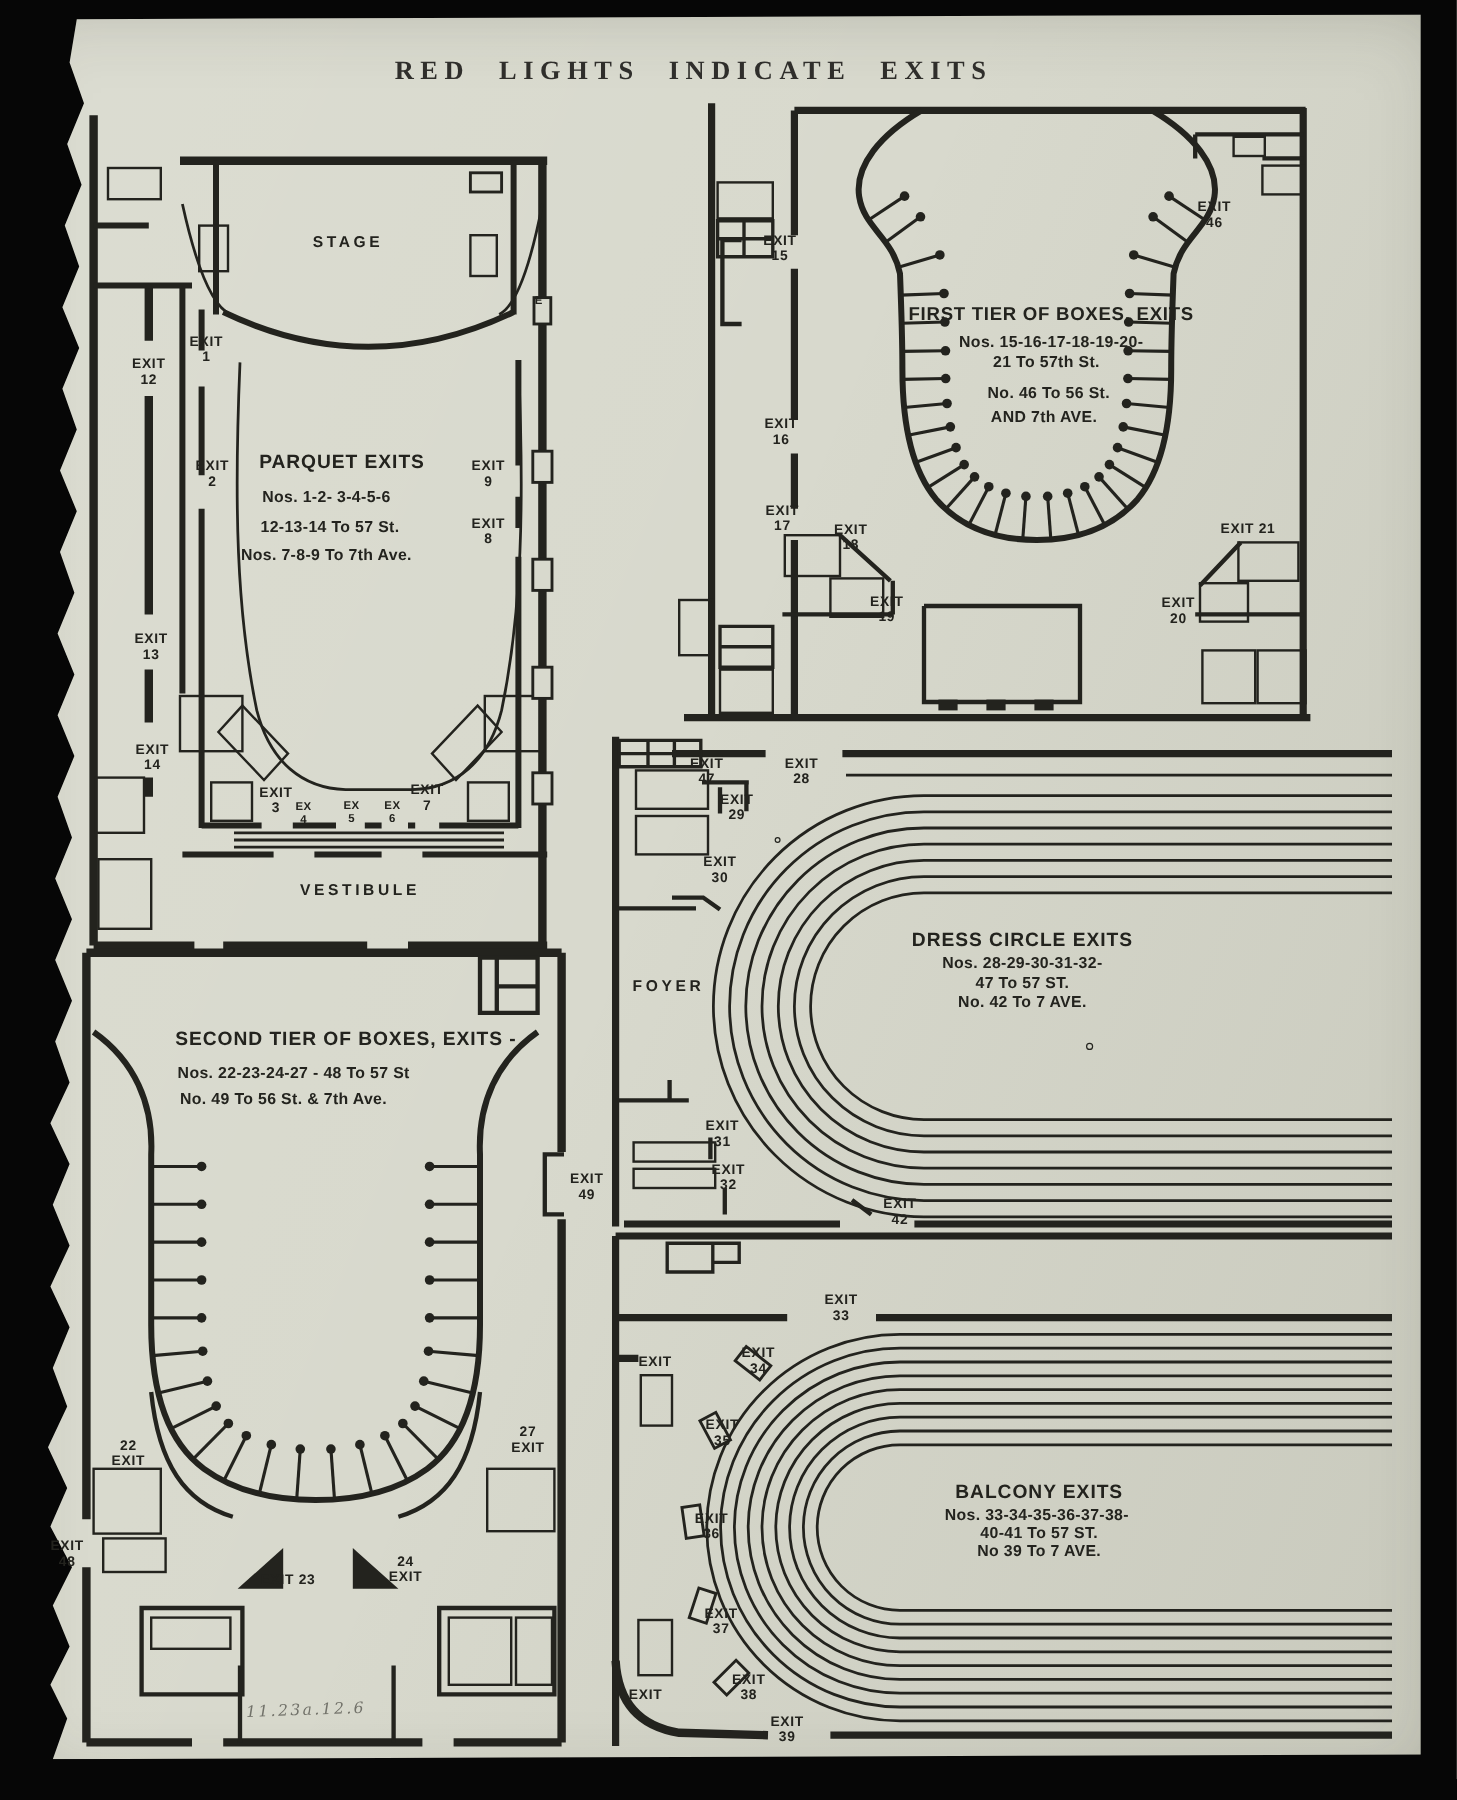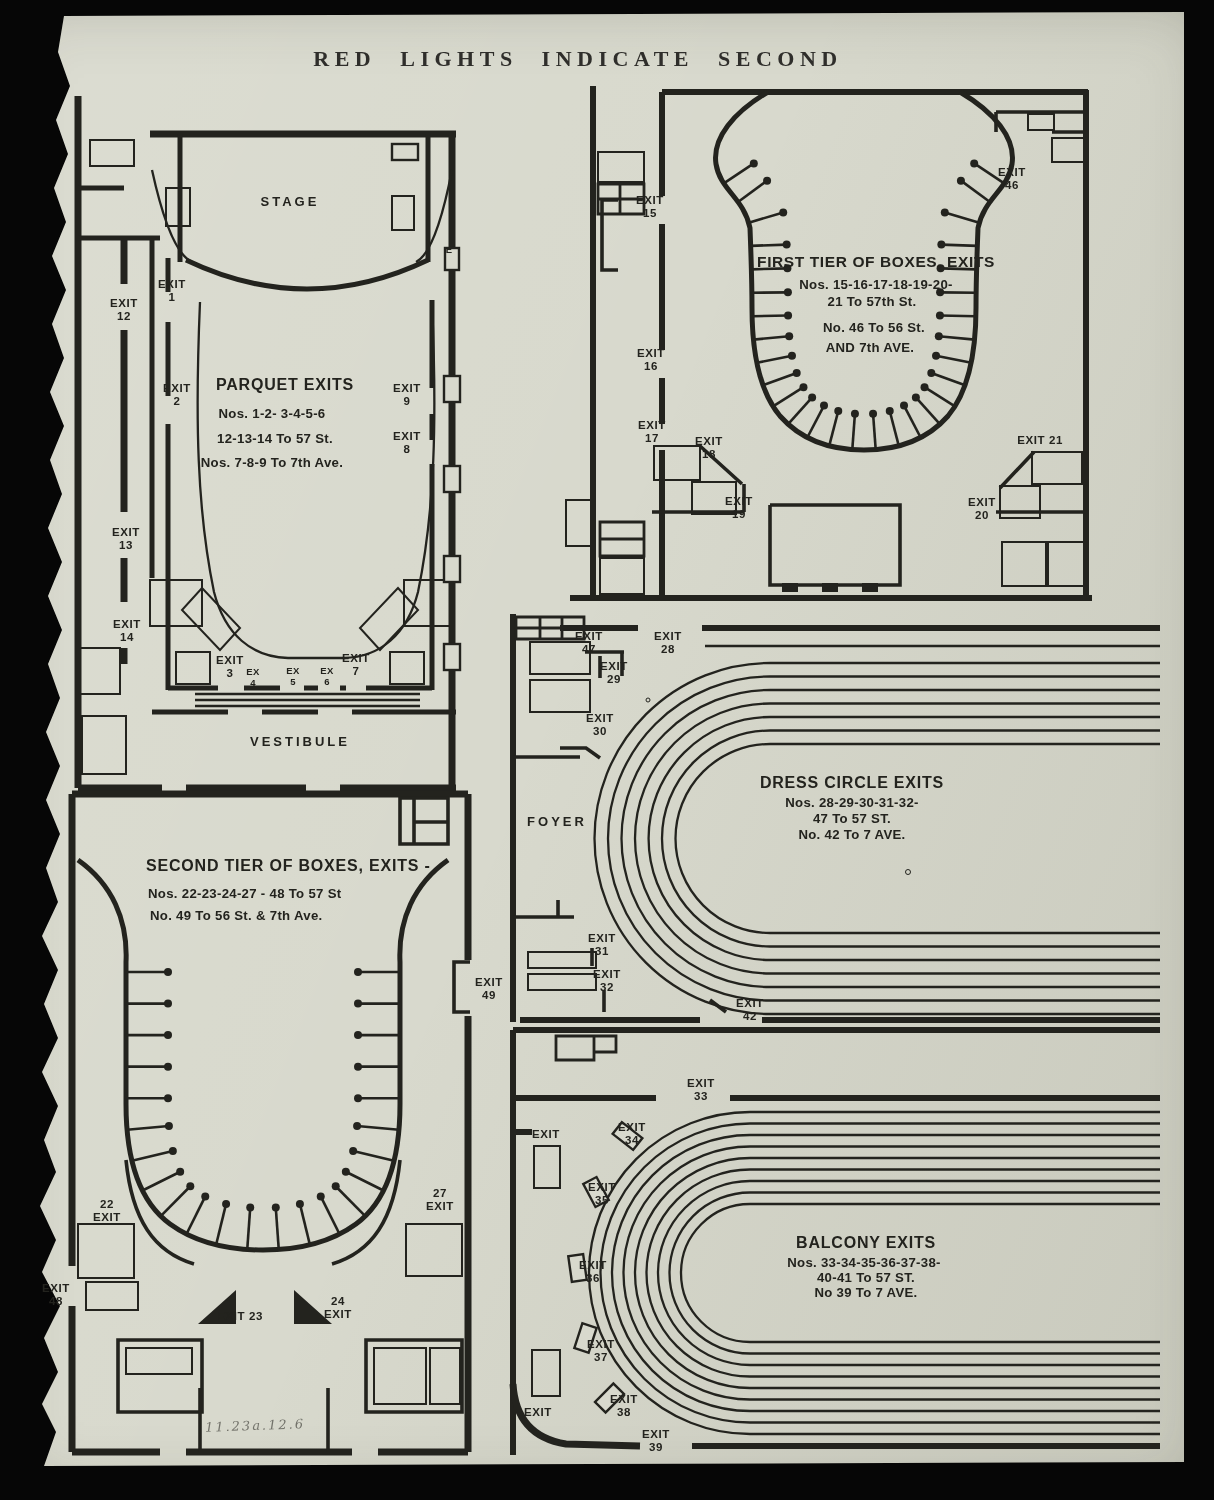--- a/index.html
+++ b/index.html
@@ -38,21 +38,21 @@
   .leg-t{font-size:16px;letter-spacing:.8px;text-anchor:middle;}
   .leg-l{font-size:13.2px;letter-spacing:.3px;text-anchor:middle;}
   .leg-ts{font-size:15.5px;letter-spacing:.6px;text-anchor:middle;}
   .anchor-s{text-anchor:start;}
 </style>
 </head>
 <body>
 
 <div class="paper"></div>
 
-<div class="title">RED LIGHTS INDICATE SECOND</div>
+<div class="title">RED LIGHTS INDICATE EXITS</div>
 
 <svg id="plan-svg" width="1214" height="1500" viewBox="0 0 1214 1500">
   <defs>
     <pattern id="hH" width="6" height="6" patternUnits="userSpaceOnUse" class="hs">
         <path d="M0,3 H6" stroke-width="2"></path>
       </pattern>
     <pattern id="hV" width="6" height="6" patternUnits="userSpaceOnUse" class="hs">
         <path d="M3,0 V6" stroke-width="2"></path>
       </pattern>
     <pattern id="hD" width="7" height="7" patternUnits="userSpaceOnUse" patternTransform="rotate(45)" class="hs">

